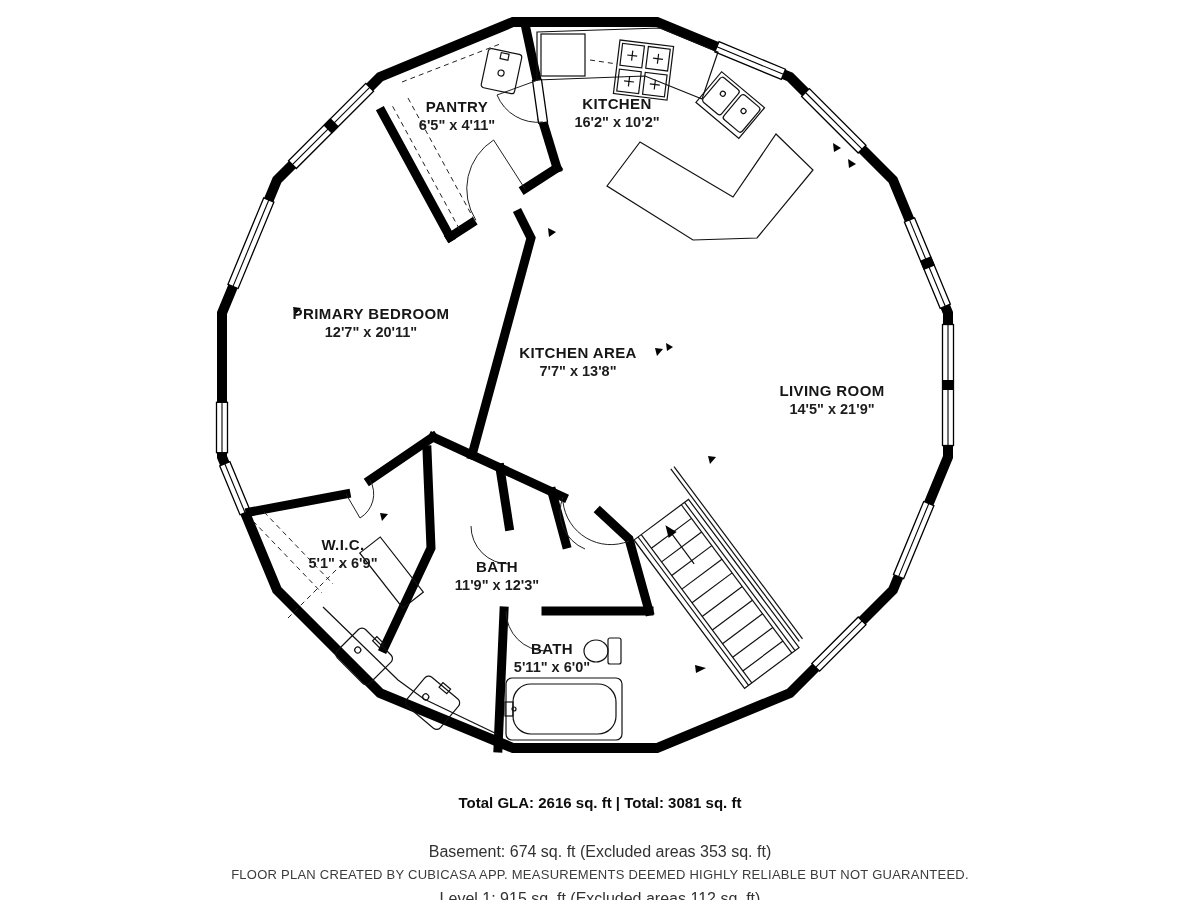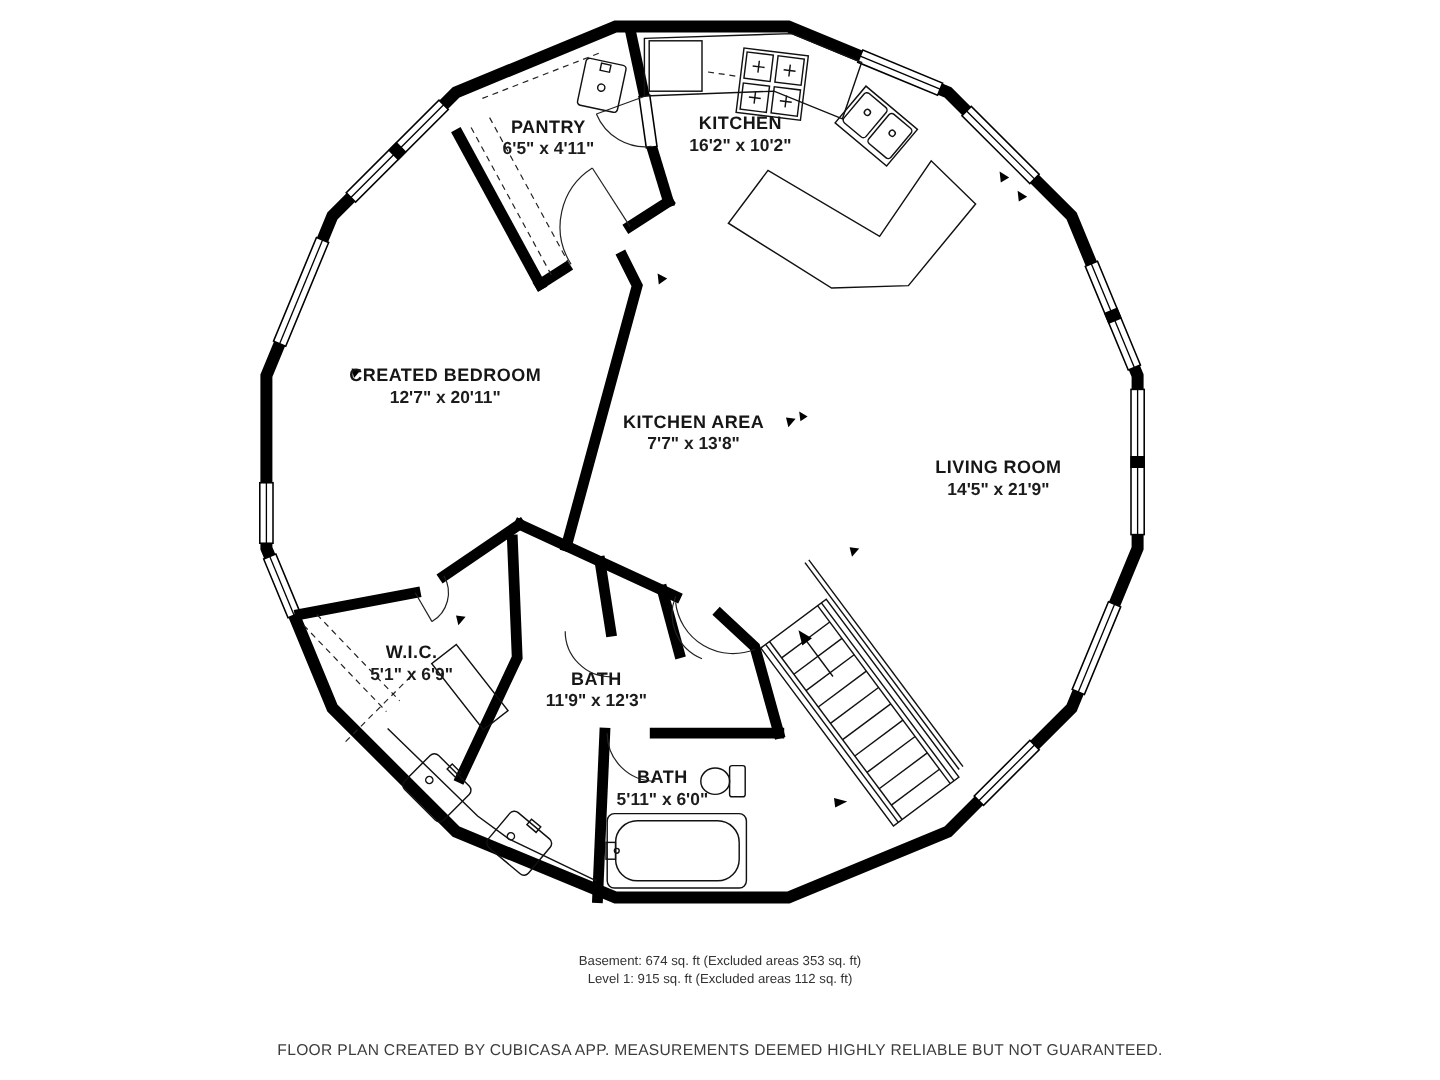--- a/index.html
+++ b/index.html
@@ -21,21 +21,21 @@
   .dash{fill:none;stroke:#222;stroke-width:1;stroke-dasharray:5 4;}
   .arc{fill:none;stroke:#222;stroke-width:1;}
   .marker{fill:#000;}
   
   .room-label{position:absolute;transform:translate(-50%,-50%);text-align:center;white-space:nowrap;font-weight:bold;}
   .room-label .nm{display:block;font-size:15px;line-height:19px;letter-spacing:.4px;color:#161616;}
   .room-label .dm{display:block;font-size:14.5px;line-height:18px;color:#1c1c1c;}
   
   .summary{position:absolute;left:0;right:0;top:794px;text-align:center;}
   .summary .t{font-weight:bold;font-size:15px;line-height:18px;color:#0e0e0e;}
-  .summary .l{font-size:11px;line-height:15px;color:#323232;}
+  .summary .l{font-size:16px;line-height:15px;color:#323232;margin-top:32px;}
   .disclaimer{position:absolute;left:0;right:0;top:867px;text-align:center;
     font-size:13px;letter-spacing:.25px;color:#3c3c3c;}
 </style>
 </head>
 <body>
 
 <svg width="1200" height="900" viewBox="0 0 1200 900">
 
   <g>
     <polygon class="pwall" points="948,313 893,180 790,77 657,22 513,22 380,77 277,180 222,313 222,457 277,590 380,693 513,748 657,748 790,693 893,590 948,457"></polygon>
@@ -243,21 +243,21 @@
 
 <div class="room-label" style="left:457px;top:115px;">
   <span class="nm">PANTRY</span>
   <span class="dm">6'5" x 4'11"</span>
 </div>
 <div class="room-label" style="left:617px;top:112px;">
   <span class="nm">KITCHEN</span>
   <span class="dm">16'2" x 10'2"</span>
 </div>
 <div class="room-label" style="left:371px;top:322px;">
-  <span class="nm">CREATED BEDROOM</span>
+  <span class="nm">PRIMARY BEDROOM</span>
   <span class="dm">12'7" x 20'11"</span>
 </div>
 <div class="room-label" style="left:578px;top:361px;">
   <span class="nm">KITCHEN AREA</span>
   <span class="dm">7'7" x 13'8"</span>
 </div>
 <div class="room-label" style="left:832px;top:399px;">
   <span class="nm">LIVING ROOM</span>
   <span class="dm">14'5" x 21'9"</span>
 </div>
@@ -268,17 +268,18 @@
 <div class="room-label" style="left:497px;top:575px;">
   <span class="nm">BATH</span>
   <span class="dm">11'9" x 12'3"</span>
 </div>
 <div class="room-label" style="left:552px;top:657px;">
   <span class="nm">BATH</span>
   <span class="dm">5'11" x 6'0"</span>
 </div>
 
 <div class="summary">
+  <div class="t">Total GLA: 2616 sq. ft | Total: 3081 sq. ft</div>
   <div class="l">Basement: 674 sq. ft (Excluded areas 353 sq. ft)</div>
   <div class="l">Level 1: 915 sq. ft (Excluded areas 112 sq. ft)</div>
 </div>
 
 <div class="disclaimer">FLOOR PLAN CREATED BY CUBICASA APP. MEASUREMENTS DEEMED HIGHLY RELIABLE BUT NOT GUARANTEED.</div>
 
 </body></html>

